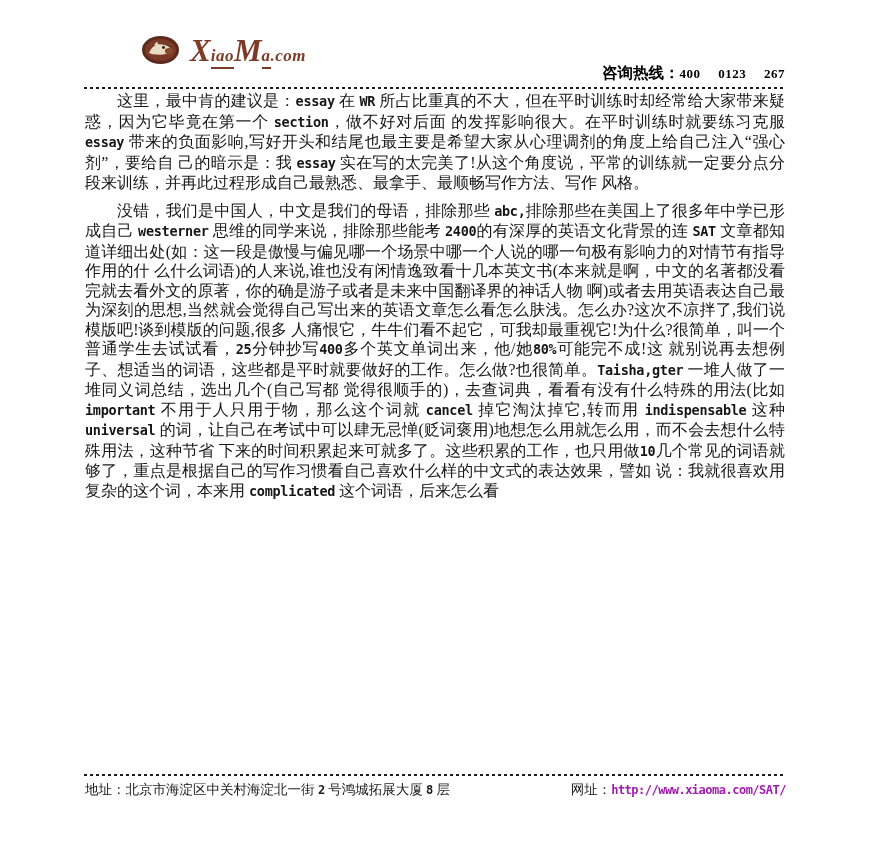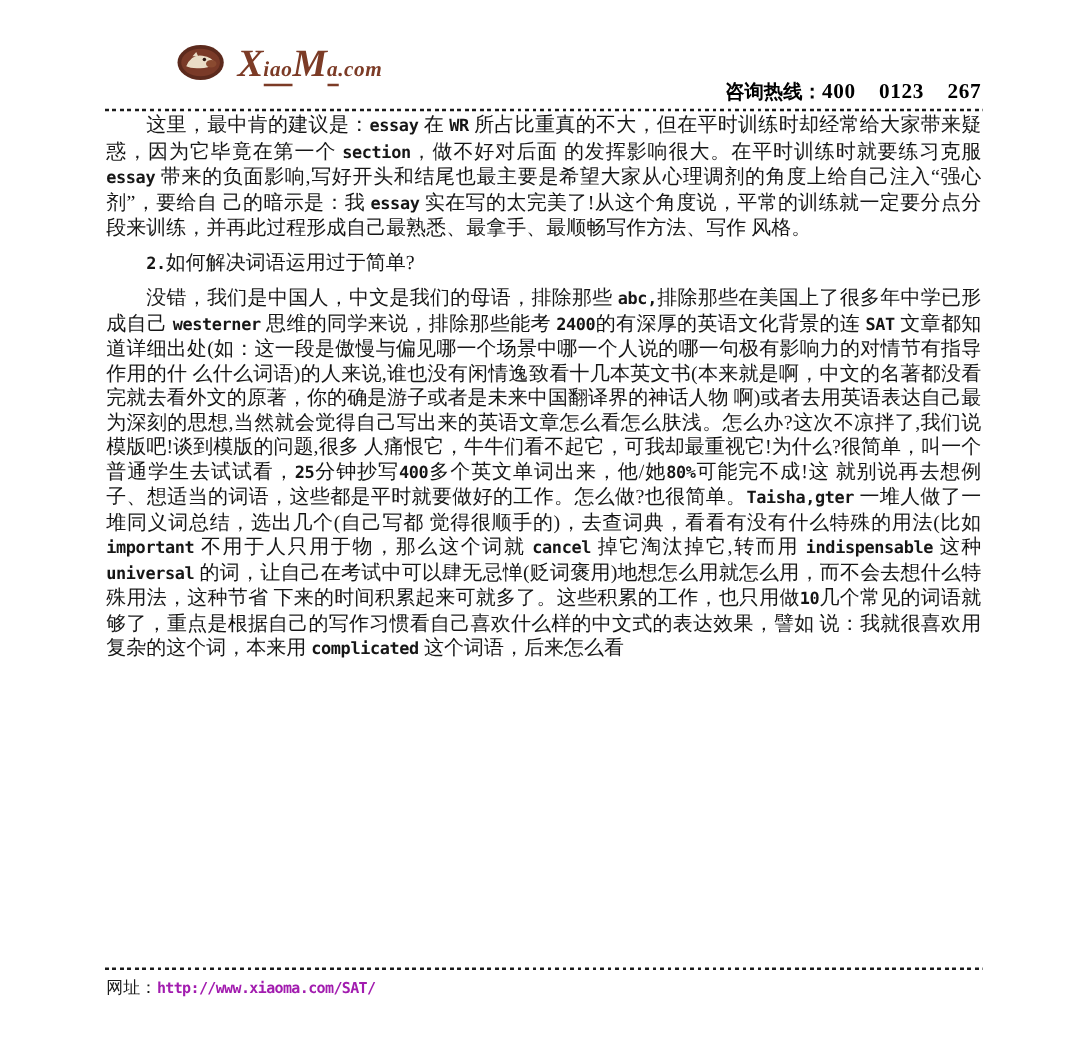--- a/index.html
+++ b/index.html
@@ -14,21 +14,21 @@
 
   
   .hdr{position:absolute;top:34px;left:85px;right:85px;height:48px;}
   .brand{position:absolute;left:55px;top:0;display:flex;align-items:center;gap:9px;}
   .brand-text{font-style:italic;font-weight:bold;color:#7c3b26;line-height:1;white-space:nowrap;}
   .brand-text .big{font-size:31px;}
   .brand-text .small{font-size:17px;letter-spacing:.5px;}
   .brand-text .swash{border-bottom:2px solid #7c3b26;padding-bottom:2px;}
   .hotline{position:absolute;right:0;bottom:-2px;white-space:nowrap;}
   .hotline-label{font-family:Liberation Sans, sans-serif;font-weight:bold;font-size:15.5px;color:#000;}
-  .hotline-num{font-weight:bold;font-size:17px;color:#000;word-spacing:14px;letter-spacing:.5px;}
+  .hotline-num{font-weight:bold;font-size:13px;color:#000;word-spacing:14px;letter-spacing:.5px;}
 
   
   .dashline{position:absolute;left:84px;right:84px;height:2px;
     background:repeating-linear-gradient(90deg,#1c1c1c 0 3px,transparent 3px 6px);}
   .dash-top{top:87px;}
   .dash-bottom{top:774px;}
 
   
   .doc{position:absolute;top:91px;left:85px;width:700px;
     font-size:16px;line-height:19.5px;text-align:justify;color:#161616;}
@@ -65,25 +65,27 @@
     </div>
     <div class="hotline">
       <span class="hotline-label">咨询热线：</span><span class="hotline-num">400 0123 267</span>
     </div>
   </div>
 
   <div class="dashline dash-top"></div>
 
   <main class="doc">
       <p class="para indent">这里，最中肯的建议是：<span class="en">essay</span> 在 <span class="en">WR</span> 所占比重真的不大，但在平时训练时却经常给大家带来疑惑，因为它毕竟在第一个 <span class="en">section</span>，做不好对后面 的发挥影响很大。在平时训练时就要练习克服 <span class="en">essay</span> 带来的负面影响,写好开头和结尾也最主要是希望大家从心理调剂的角度上给自己注入“强心剂”，要给自 己的暗示是：我 <span class="en">essay</span> 实在写的太完美了!从这个角度说，平常的训练就一定要分点分段来训练，并再此过程形成自己最熟悉、最拿手、最顺畅写作方法、写作 风格。</p>
-      <p class="para indent"><span class="en">2.</span>如何解决词语运用过于简单?</p>
       <p class="para indent">没错，我们是中国人，中文是我们的母语，排除那些 <span class="en">abc,</span>排除那些在美国上了很多年中学已形成自己 <span class="en">westerner</span> 思维的同学来说，排除那些能考 <span class="en">2400</span>的有深厚的英语文化背景的连 <span class="en">SAT</span> 文章都知道详细出处(如：这一段是傲慢与偏见哪一个场景中哪一个人说的哪一句极有影响力的对情节有指导作用的什 么什么词语)的人来说,谁也没有闲情逸致看十几本英文书(本来就是啊，中文的名著都没看完就去看外文的原著，你的确是游子或者是未来中国翻译界的神话人物 啊)或者去用英语表达自己最为深刻的思想,当然就会觉得自己写出来的英语文章怎么看怎么肤浅。怎么办?这次不凉拌了,我们说模版吧!谈到模版的问题,很多 人痛恨它，牛牛们看不起它，可我却最重视它!为什么?很简单，叫一个普通学生去试试看，<span class="en">25</span>分钟抄写<span class="en">400</span>多个英文单词出来，他/她<span class="en">80%</span>可能完不成!这 就别说再去想例子、想适当的词语，这些都是平时就要做好的工作。怎么做?也很简单。<span class="en">Taisha,gter</span> 一堆人做了一堆同义词总结，选出几个(自己写都 觉得很顺手的)，去查词典，看看有没有什么特殊的用法(比如 <span class="en">important</span> 不用于人只用于物，那么这个词就 <span class="en">cancel</span> 掉它淘汰掉它,转而用 <span class="en">indispensable</span> 这种 <span class="en">universal</span> 的词，让自己在考试中可以肆无忌惮(贬词褒用)地想怎么用就怎么用，而不会去想什么特殊用法，这种节省 下来的时间积累起来可就多了。这些积累的工作，也只用做<span class="en">10</span>几个常见的词语就够了，重点是根据自己的写作习惯看自己喜欢什么样的中文式的表达效果，譬如 说：我就很喜欢用复杂的这个词，本来用 <span class="en">complicated</span> 这个词语，后来怎么看</p>
     </main>
 
   <div class="dashline dash-bottom"></div>
 
   <div class="ftr">
+    <div class="addr">
+      <span>地址：</span><span>北京市海淀区中关村海淀北一街 <span class="en">2</span> 号鸿城拓展大厦 <span class="en">8</span> 层</span>
+    </div>
     <div class="site">
       <span>网址：</span><a class="url">http://www.xiaoma.com/SAT/</a>
     </div>
   </div>
 
 </div>
 
 </body></html>

